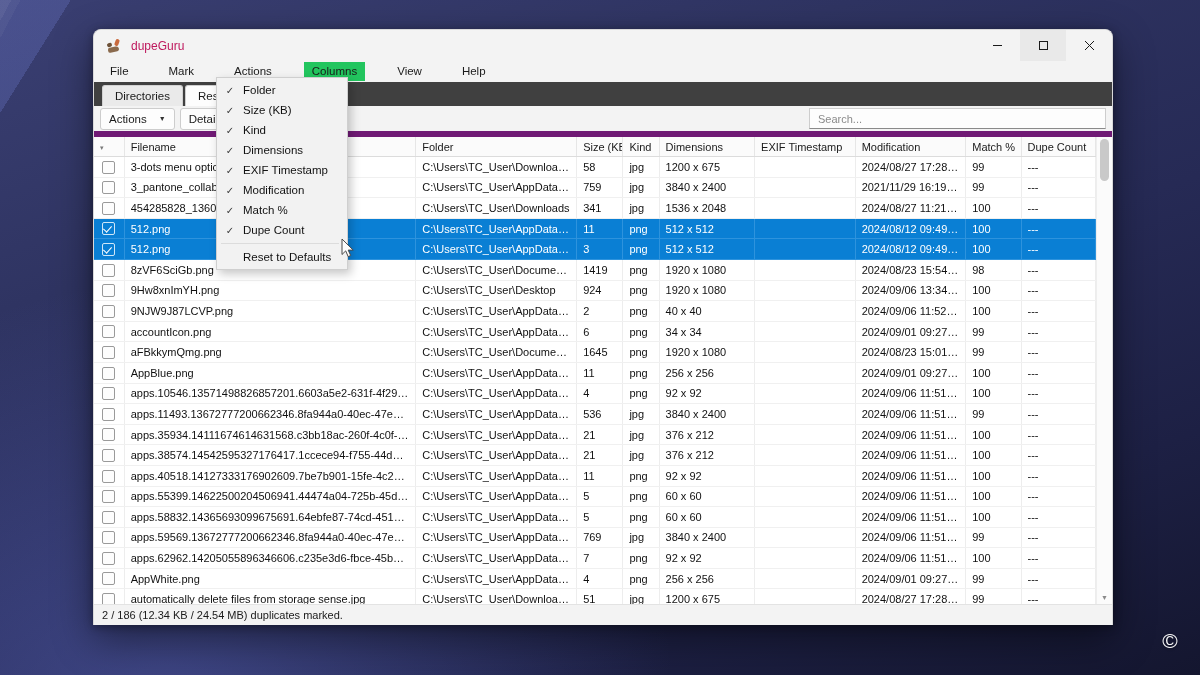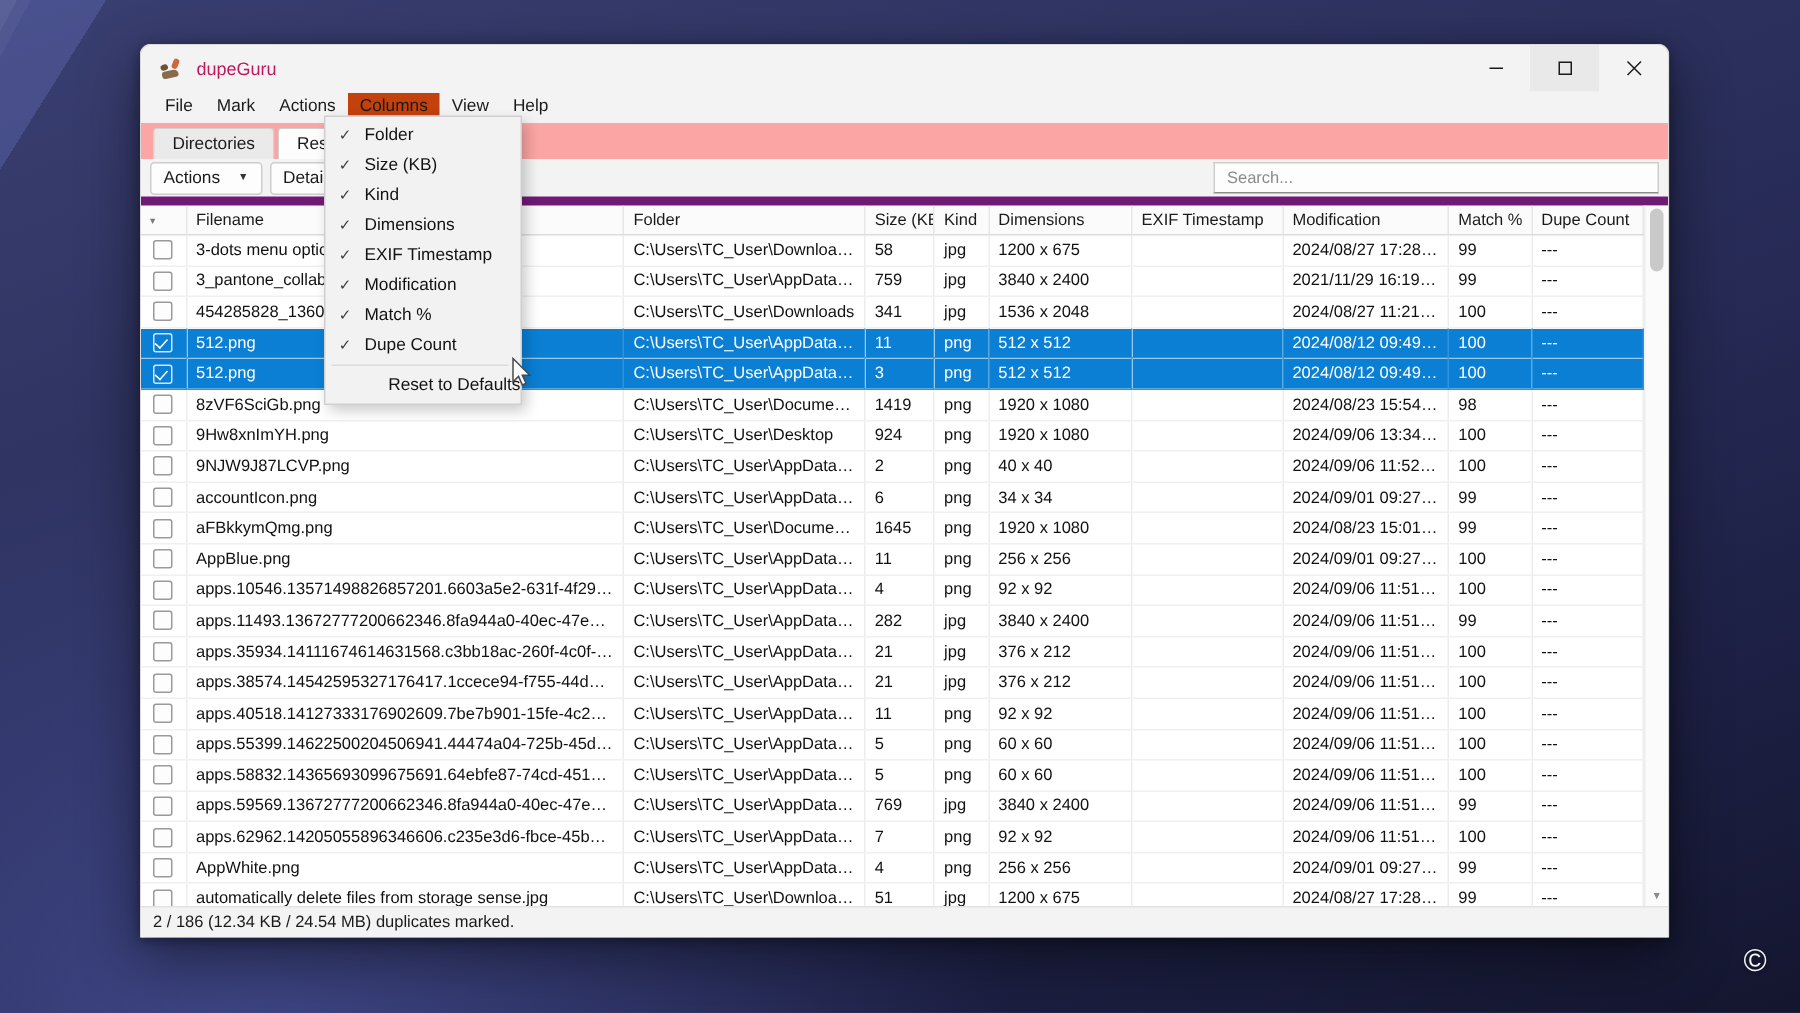--- a/index.html
+++ b/index.html
@@ -52,26 +52,26 @@
   #app-icon .b1{position:absolute;left:2px;top:9px;width:11px;height:5px;background:#8a6a4d;border-radius:2px 3px 2px 2px;transform:rotate(-12deg);}
   #app-icon .b2{position:absolute;left:9px;top:1px;width:4px;height:7px;background:#c96a3e;border-radius:2px;transform:rotate(22deg);}
   #app-icon .b3{position:absolute;left:1px;top:5px;width:5px;height:4px;background:#6d5138;border-radius:2px;transform:rotate(-20deg);}
   #title-text{font-size:12px;color:#be185d;}
   .wbtns{margin-left:auto;display:flex;height:31px;}
   .wbtn{width:46px;height:31px;display:flex;align-items:center;justify-content:center;color:#111;}
   .wbtn svg{display:block;}
   .wbtn.max{background:#e9e9e9;}
 
   
-  #menubar{height:21px;flex:0 0 21px;display:flex;align-items:center;padding-left:8px;background:#f3f3f3;position:relative;z-index:5;}
+  #menubar{height:21px;flex:0 0 21px;display:flex;align-items:center;padding-left:8px;background:#f3f3f3;position:relative;z-index:5;gap:24px;}
   .menu-item{font-size:11.5px;color:#1a1a1a;padding:2px 8px 3px 8px;line-height:14px;}
-  .menu-item.active{background:#c2410c;}
-
-  
-  #tabrow{height:24px;flex:0 0 24px;background:#fca5a5;display:flex;align-items:flex-end;padding-left:8px;}
+  .menu-item.active{background:#22c55e;}
+
+  
+  #tabrow{height:24px;flex:0 0 24px;background:#404040;display:flex;align-items:flex-end;padding-left:8px;}
   .tab{font-size:11.5px;color:#1a1a1a;height:20px;display:flex;align-items:center;padding:0 12px;
        border:1px solid #d2d2d2;border-bottom:none;background:#eaeaea;border-radius:3px 3px 0 0;margin-right:2px;}
   .tab.sel{background:#fdfdfd;border-color:#cfcfcf;}
   .tab .closebadge{
     margin-left:7px;width:11px;height:11px;border-radius:2px;background:#d9693c;
     display:flex;align-items:center;justify-content:center;color:#fff;font-size:8px;line-height:1;
   }
 
   
   #toolbar{height:25px;flex:0 0 25px;background:#f3f3f3;display:flex;align-items:center;padding:0 6px;gap:5px;}
@@ -134,21 +134,21 @@
   #dropdown{
     position:absolute;left:216px;top:77px;width:130px;
     background:#f2f2f2;border:1px solid #cfcfcf;
     box-shadow:3px 4px 9px rgba(0,0,0,.22);
     z-index:50;padding:2px 0;
   }
   .dd-item{height:20px;display:flex;align-items:center;font-size:11.5px;color:#121212;}
   .dd-check{width:26px;text-align:center;font-size:10px;color:#3c3c3c;}
   .dd-label{flex:1;}
   .dd-sep{height:1px;background:#dcdcdc;margin:3px 8px 3px 4px;}
-  .dd-item.plain .dd-label{padding-left:26px;text-align:right;}
+  .dd-item.plain .dd-label{padding-left:26px;}
 
   
   #cursor{position:absolute;left:341px;top:238px;z-index:60;}
 </style>
 </head>
 <body>
 
 <div id="desktop"></div>
 
 <div id="watermark">
@@ -389,21 +389,21 @@
             <td>92 x 92</td>
             <td></td>
             <td>2024/09/06 11:51:30</td>
             <td>100</td>
             <td>---</td>
           </tr>
           <tr>
             <td class="c-chk"><span class="cb"></span></td>
             <td>apps.11493.13672777200662346.8fa944a0-40ec-47ee-859e-d...</td>
             <td>C:\Users\TC_User\AppData\Loca...</td>
-            <td>282</td>
+            <td>536</td>
             <td>jpg</td>
             <td>3840 x 2400</td>
             <td></td>
             <td>2024/09/06 11:51:50</td>
             <td>99</td>
             <td>---</td>
           </tr>
           <tr>
             <td class="c-chk"><span class="cb"></span></td>
             <td>apps.35934.14111674614631568.c3bb18ac-260f-4c0f-90db-17...</td>

